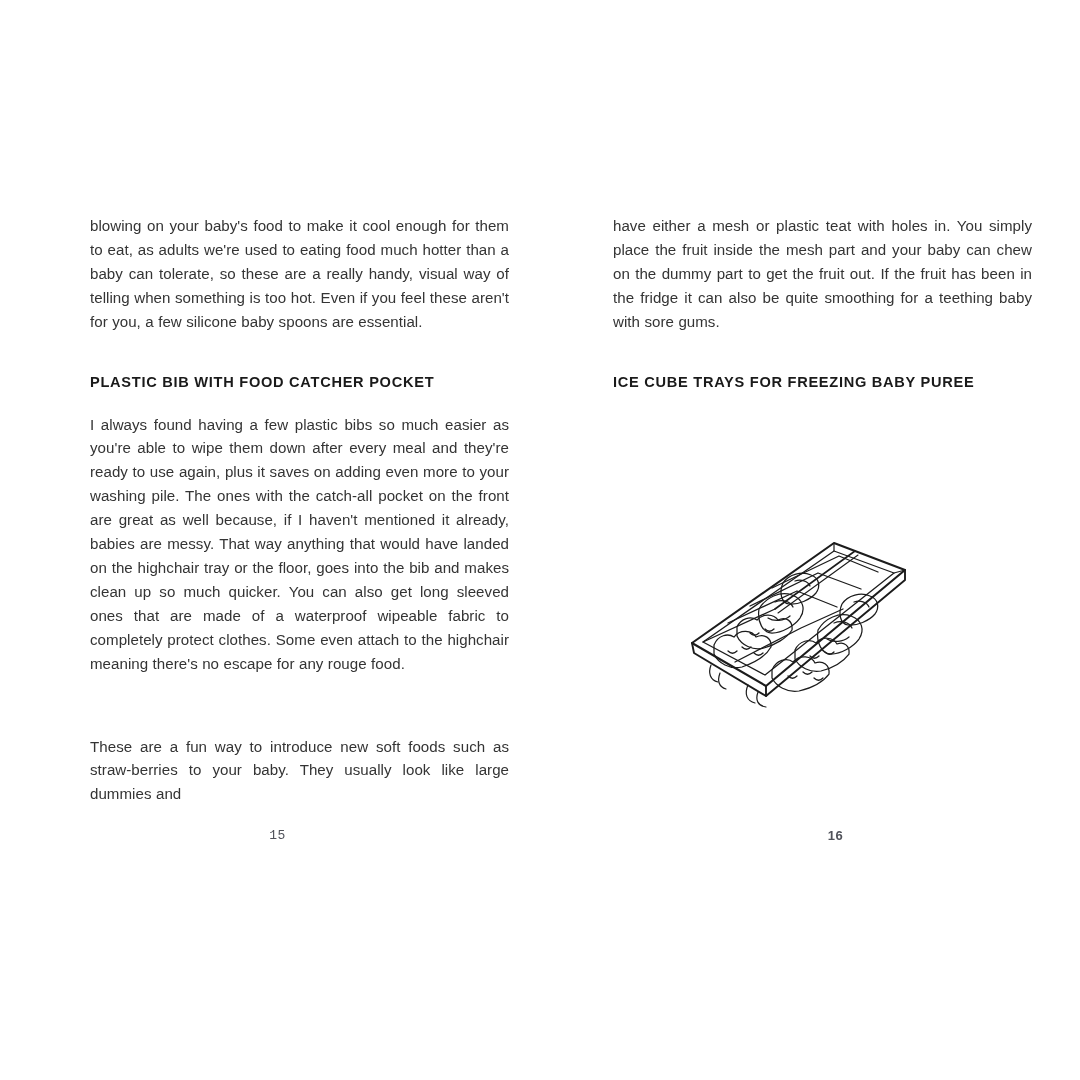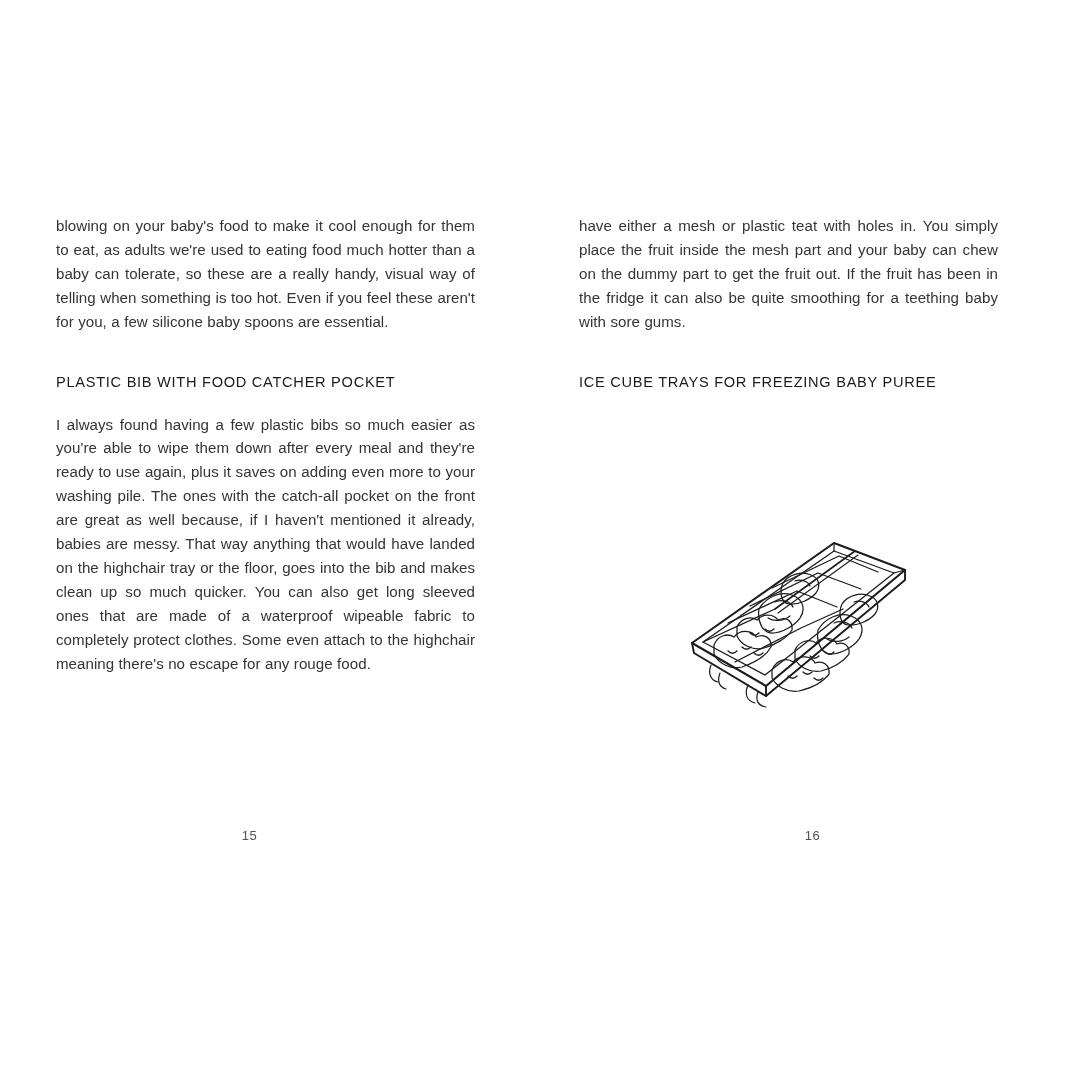--- a/index.html
+++ b/index.html
@@ -21,20 +21,21 @@
     top: 0;
     width: 1080px;
     height: 1080px;
     background: #ffffff;
   }
 
   .page {
     position: absolute;
     top: 214px;
     width: 419px;
+    margin-left: 34px;
   }
   .page-left  { left: 56px; }
   .page-right { left: 579px; }
 
   .para {
     font-size: 15.1px;
     line-height: 23.9px;
     color: #343434;
     text-align: justify;
     margin: 0;
@@ -45,21 +46,21 @@
   .para.last-line-left {
     text-align-last: left;
   }
 
   .heading {
     font-size: 14.6px;
     line-height: 20px;
     color: #1a1a1a;
     letter-spacing: 0.72px;
     margin: 0;
-    font-weight: 400;
+    font-weight: 700;
     text-transform: uppercase;
     white-space: nowrap;
   }
 
   .gap-before-heading { height: 38px; }
   .gap-after-heading  { height: 21px; }
 
   .figure {
     position: absolute;
     left: 662px;
@@ -72,22 +73,22 @@
   .folio {
     position: absolute;
     top: 827px;
     width: 419px;
     text-align: center;
     font-size: 13px;
     line-height: 18px;
     color: #50525a;
     letter-spacing: 0.5px;
   }
-  .folio-left  { left: 40px; }
-  .folio-right { left: 603px; }
+  .folio-left  { left: 68px; font-family: Liberation Mono, monospace; }
+  .folio-right { left: 626px; font-weight: bold; }
 </style>
 </head>
 <body>
 
 <div id="spread">
 
   <div class="page page-left">
 
     <p class="para last-line-left">blowing on your baby's food to make it cool enough for them to eat, as adults we're used to eating food much hotter than a baby can tolerate, so these are a really handy, visual way of telling when something is too hot. Even if you feel these aren't for you, a few silicone baby spoons are essential.</p>
 
@@ -97,20 +98,21 @@
 
     <div class="gap-after-heading"></div>
 
     <p class="para last-line-left">I always found having a few plastic bibs so much easier as you're able to wipe them down after every meal and they're ready to use again, plus it saves on adding even more to your washing pile. The ones with the catch-all pocket on the front are great as well because, if I haven't mentioned it already, babies are messy. That way anything that would have landed on the highchair tray or the floor, goes into the bib and makes clean up so much quicker. You can also get long sleeved ones that are made of a waterproof wipeable fabric to completely protect clothes. Some even attach to the highchair meaning there's no escape for any rouge food.</p>
 
     <div class="gap-before-heading"></div>
 
 
     <div class="gap-after-heading"></div>
 
+    <p class="para last-line-left">These are a fun way to introduce new soft foods such as straw-berries to your baby. They usually look like large dummies and</p>
   </div>
 
   <div class="folio folio-left">15</div>
 
   <div class="page page-right">
 
     <p class="para last-line-left">have either a mesh or plastic teat with holes in. You simply place the fruit inside the mesh part and your baby can chew on the dummy part to get the fruit out. If the fruit has been in the fridge it can also be quite smoothing for a teething baby with sore gums.</p>
 
     <div class="gap-before-heading"></div>
 

